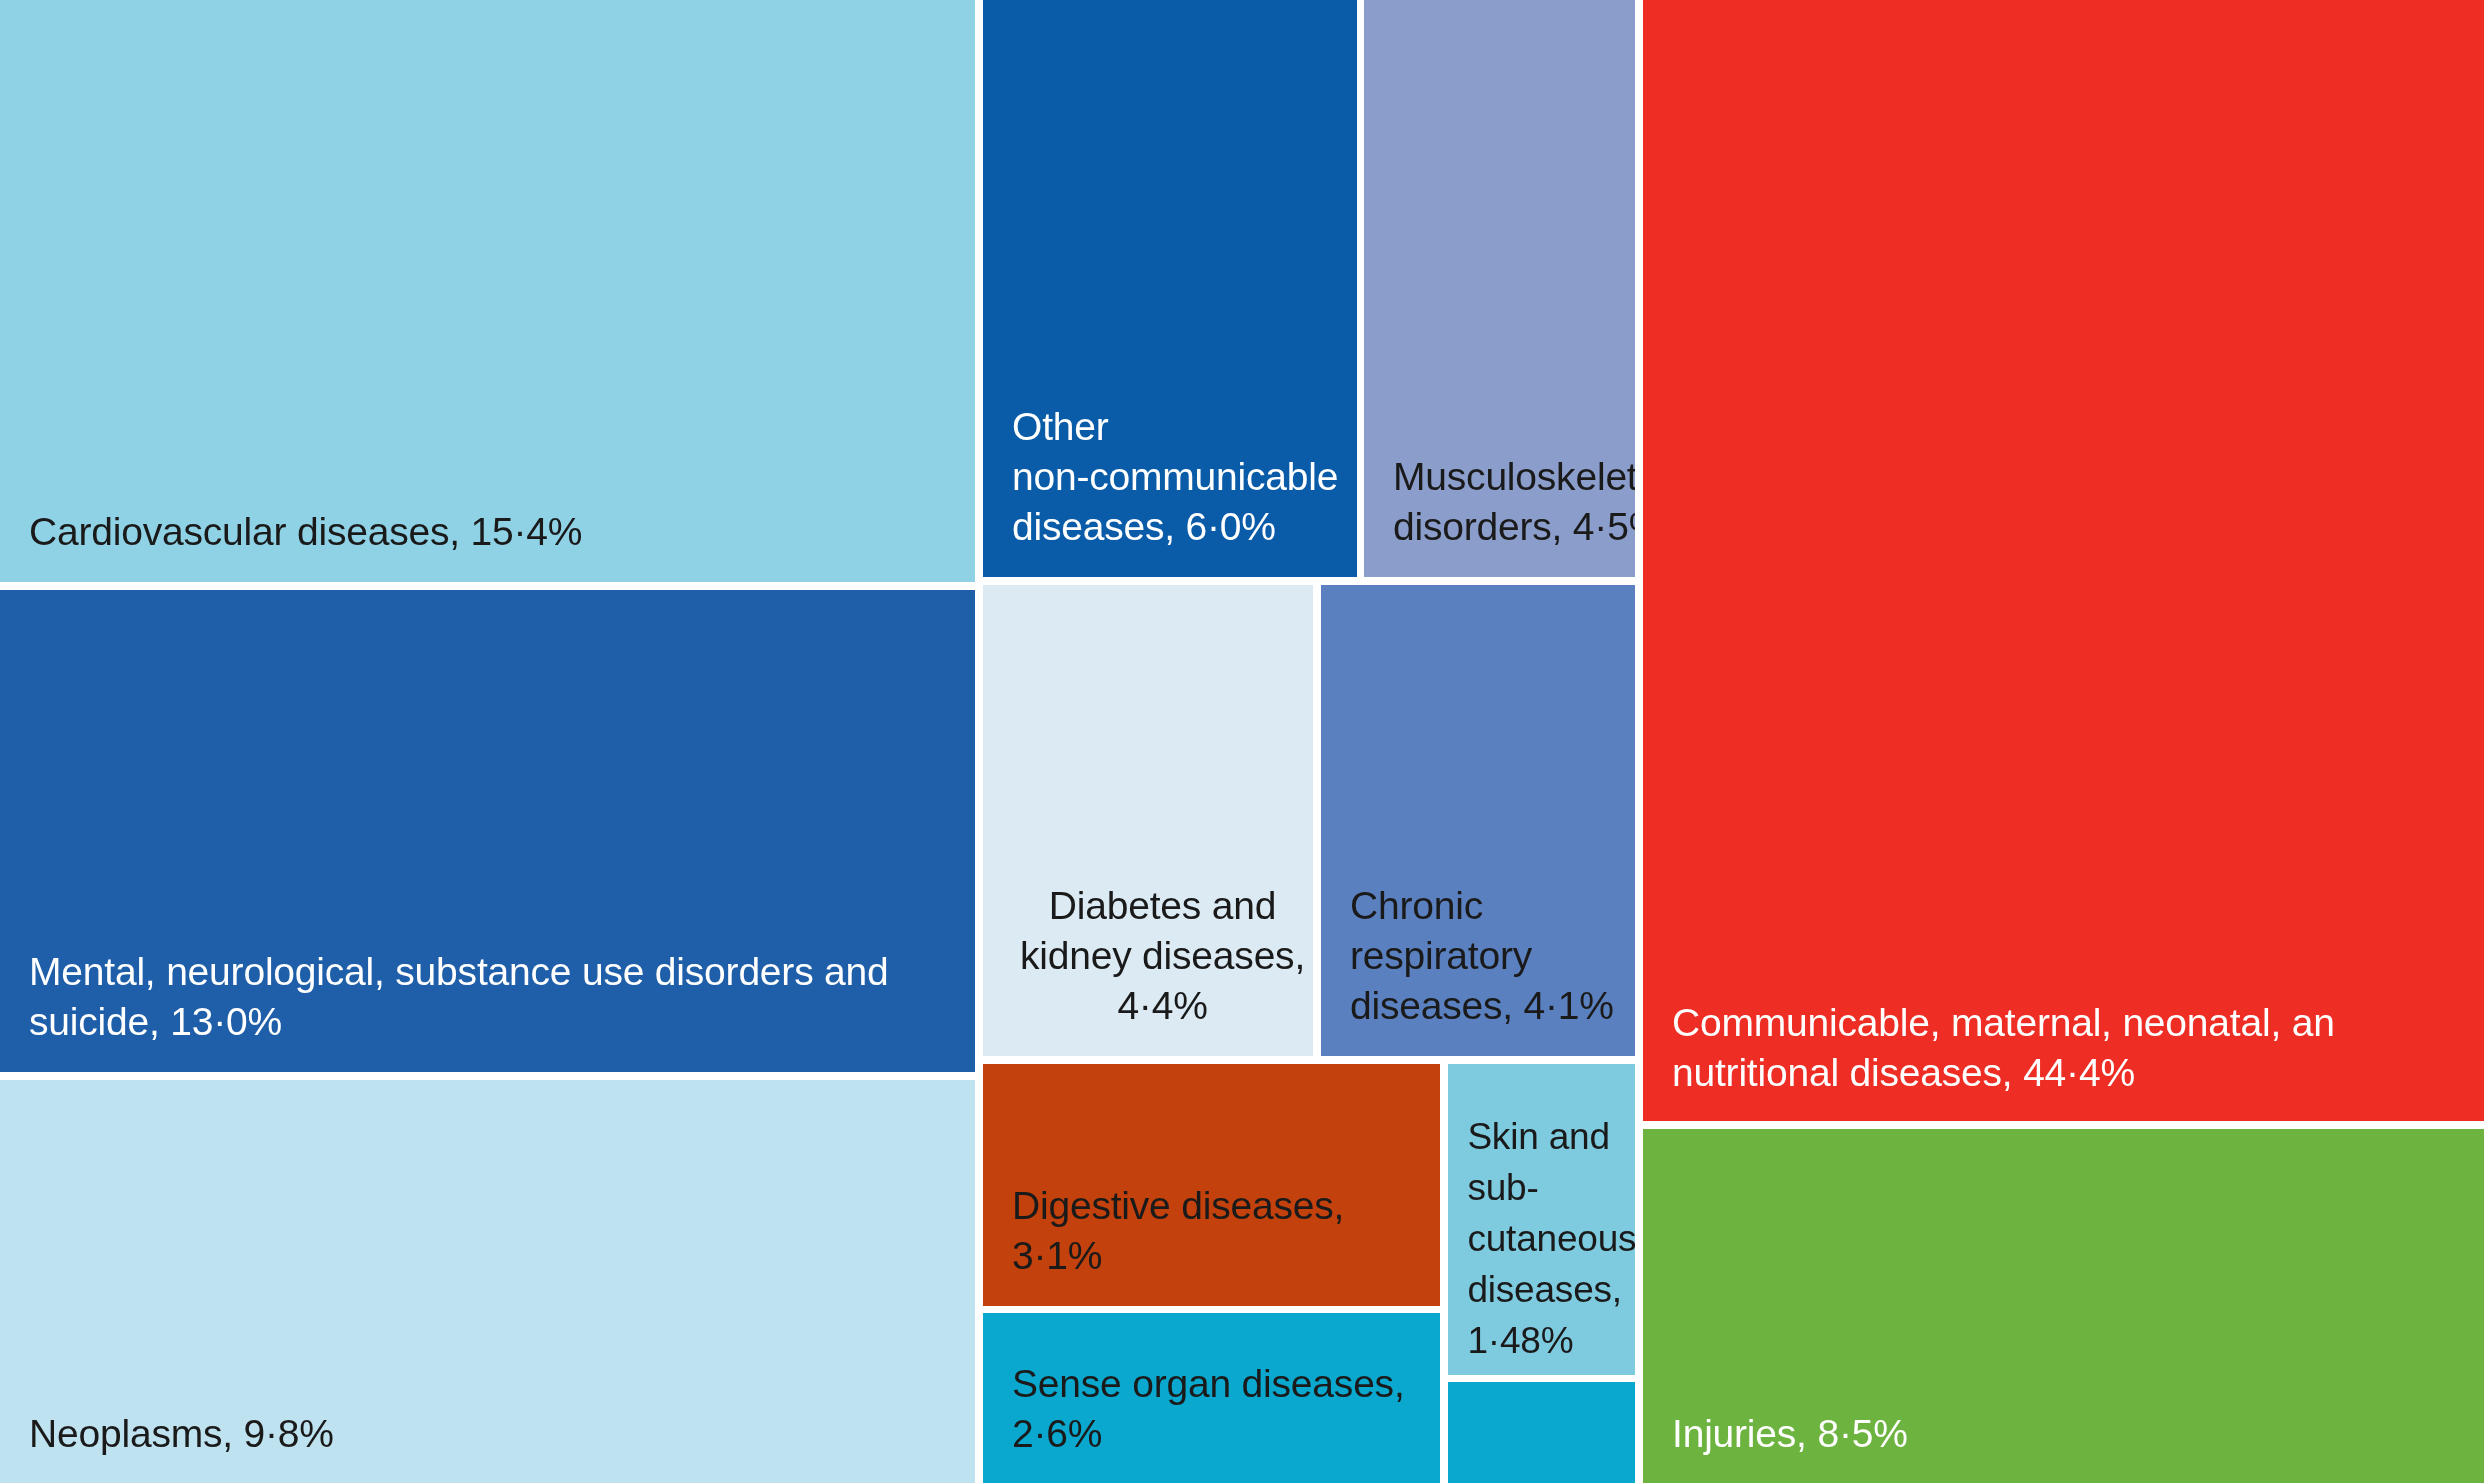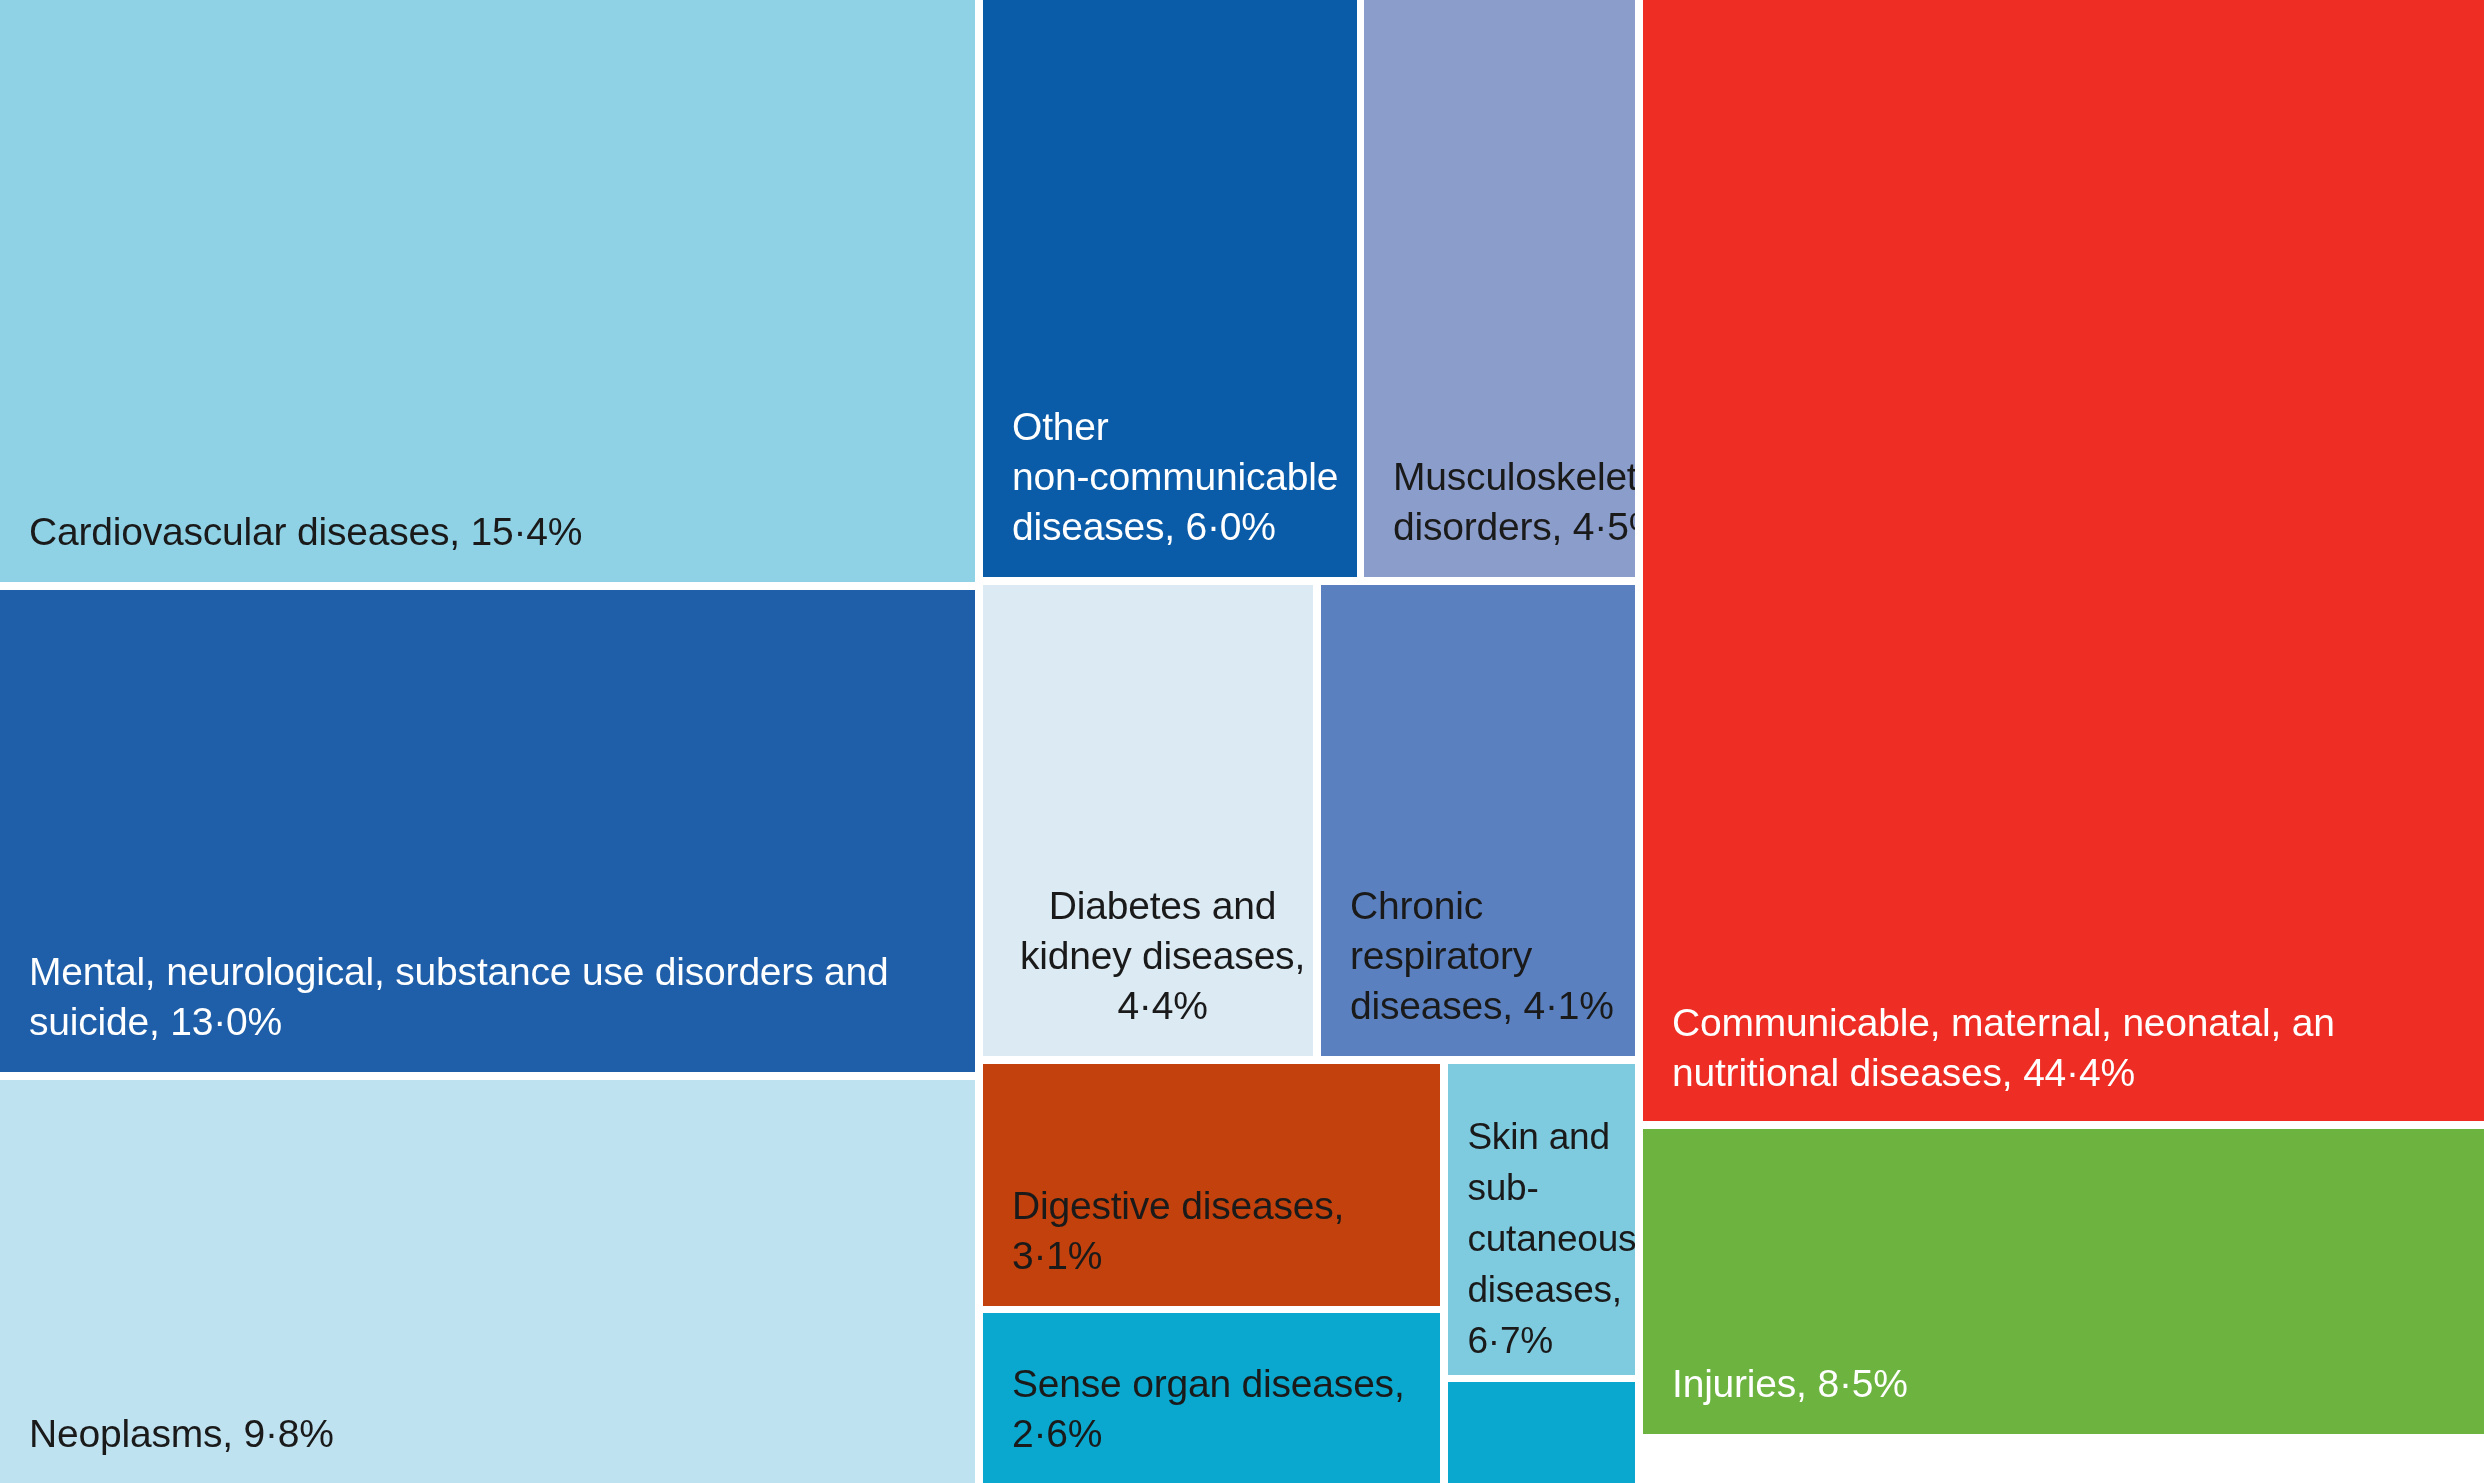--- a/index.html
+++ b/index.html
@@ -77,34 +77,34 @@
 
   <div class="tile dark anchor-bottom" style="left: 983px; top: 1064px; width: 457px; height: 242px; background-color: #c2410c;">
     <div class="tile-label">Digestive diseases, 3·1%</div>
   </div>
 
   <div class="tile dark anchor-top" style="left: 1448px; top: 1064px; width: 187px; height: 311px; background-color: rgb(126, 203, 224);">
     <div class="tile-label" style="left:19.4px; top:47px; font-size:37px; line-height:1.38;">Skin and
 sub-
 cutaneous
 diseases,
-6·7%</div>
+1·48%</div>
   </div>
 
   <div class="tile dark anchor-bottom" style="left: 983px; top: 1313px; width: 457px; height: 171px; background-color: rgb(10, 168, 206);">
     <div class="tile-label">Sense organ diseases, 2·6%</div>
   </div>
 
   <div class="tile dark" style="left: 1448px; top: 1382px; width: 187px; height: 102px; background-color: rgb(10, 168, 206);">
     <div class="tile-label" style="bottom:25px;"></div>
   </div>
 
   <div class="tile light anchor-bottom" style="left: 1643px; top: 0px; width: 841px; height: 1121px; background-color: rgb(238, 45, 36);">
     <div class="tile-label" style="bottom:23px;">Communicable, maternal, neonatal, an
 nutritional diseases, 44·4%</div>
   </div>
 
-  <div class="tile light anchor-bottom" style="left: 1643px; top: 1129px; width: 841px; height: 305px; background-color: rgb(108, 179, 63);">
+  <div class="tile light anchor-bottom" style="left: 1643px; top: 1129px; width: 841px; height: 355px; background-color: rgb(108, 179, 63);">
     <div class="tile-label">Injuries, 8·5%</div>
   </div>
 
 </div>
 
 
 </body></html>

